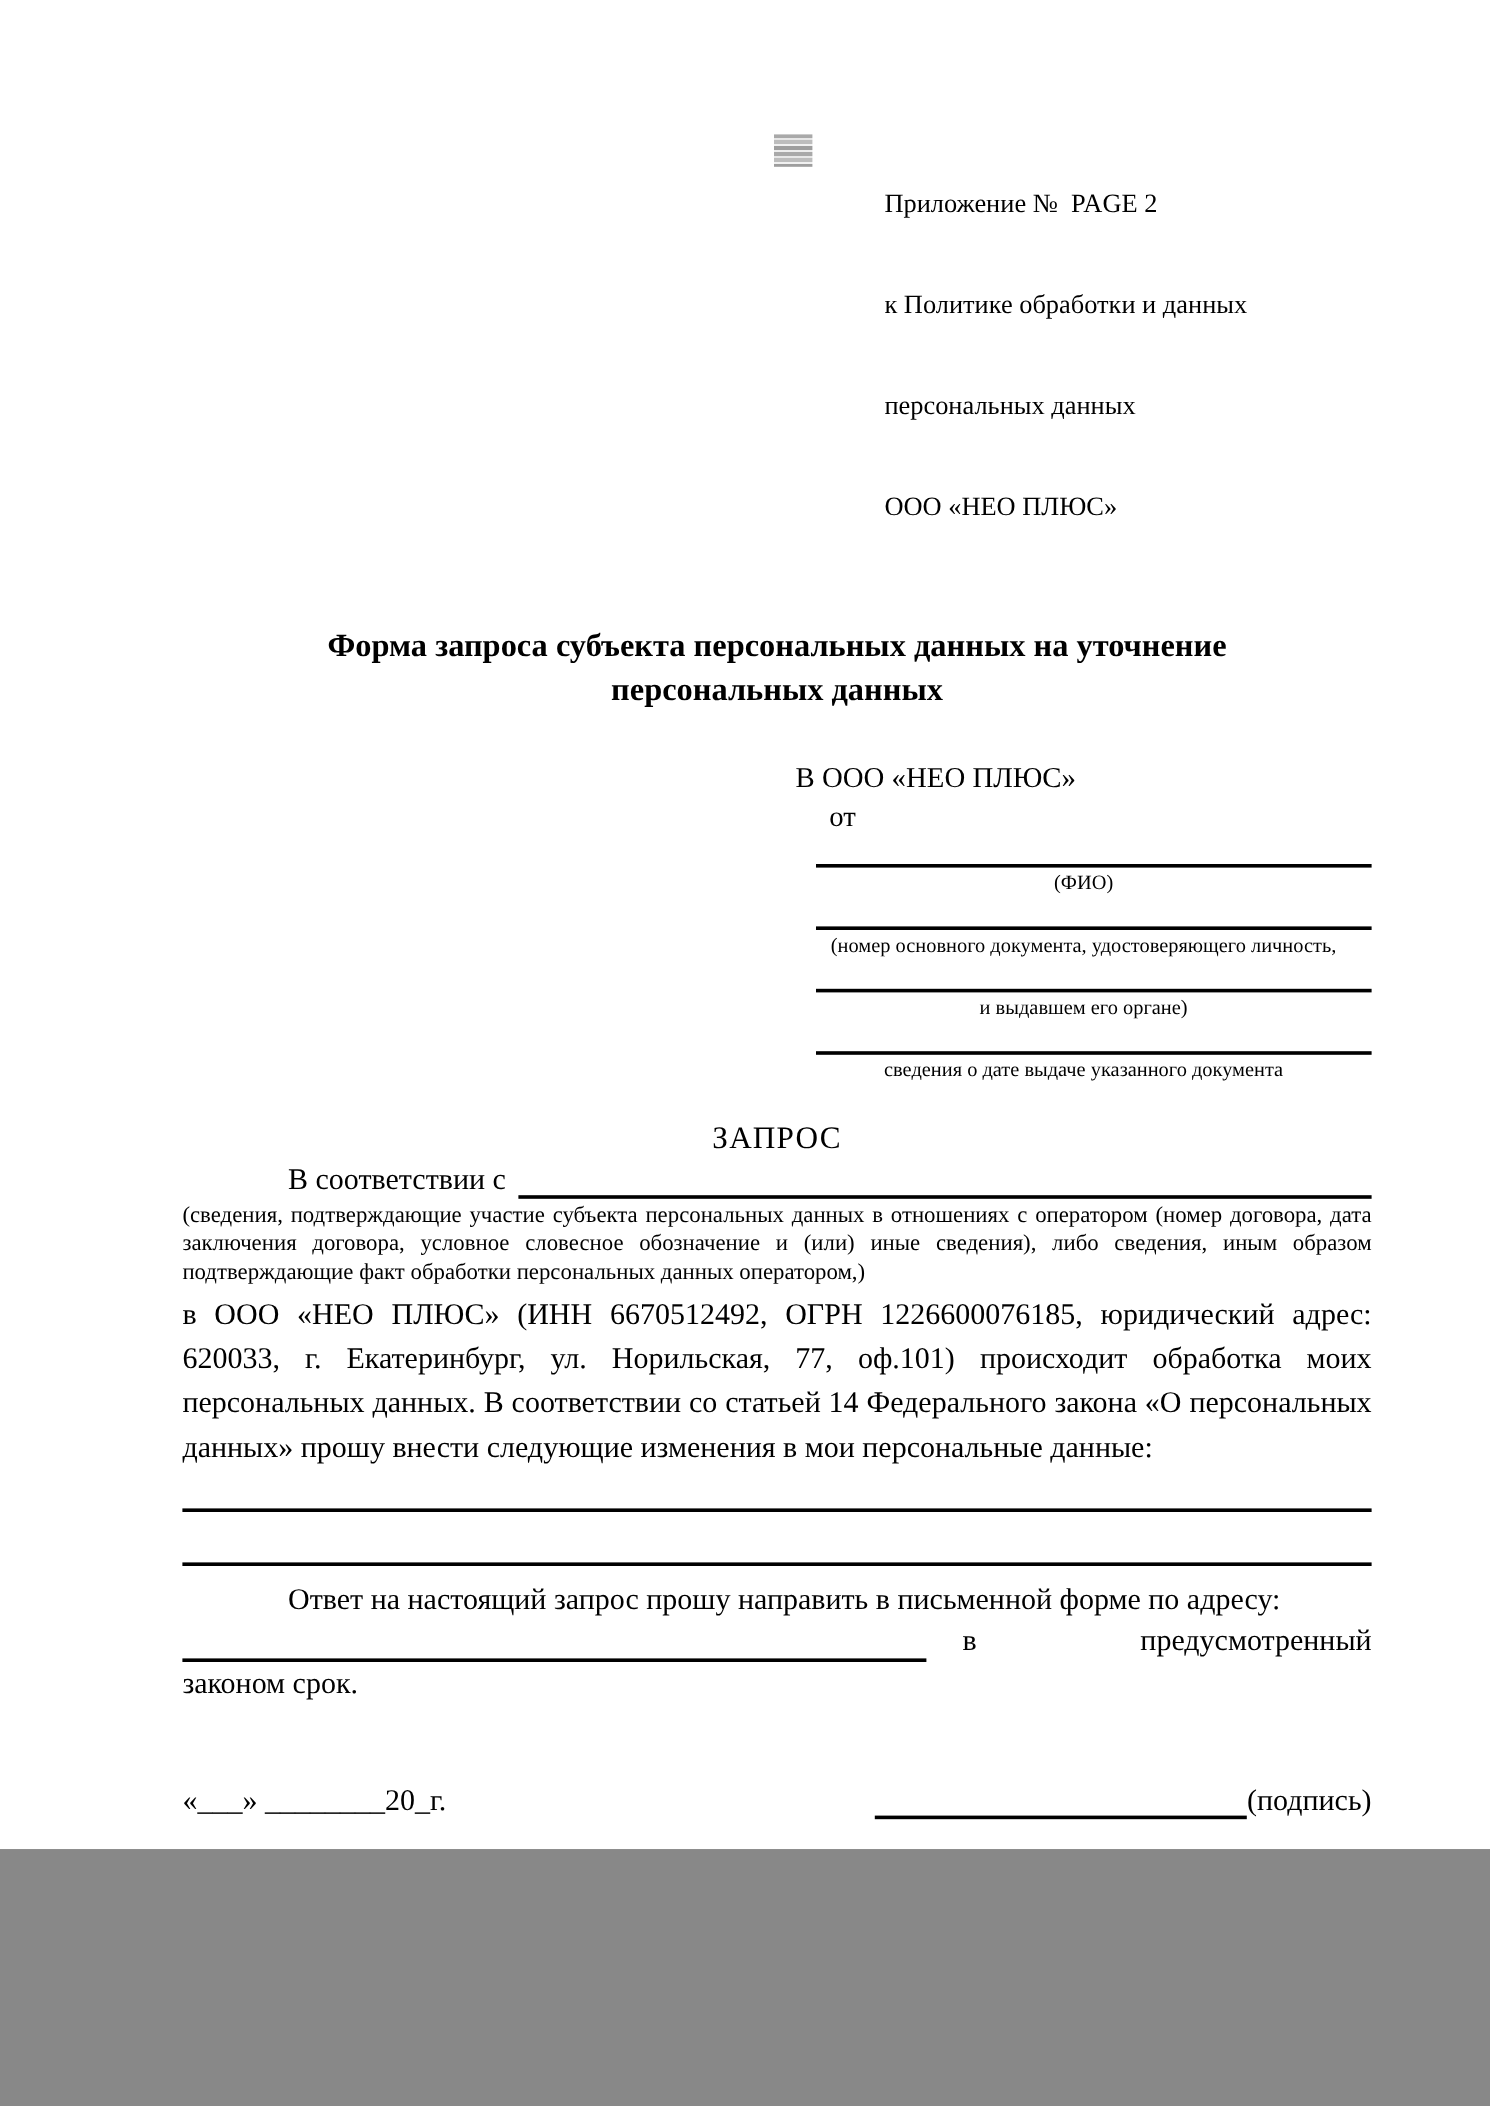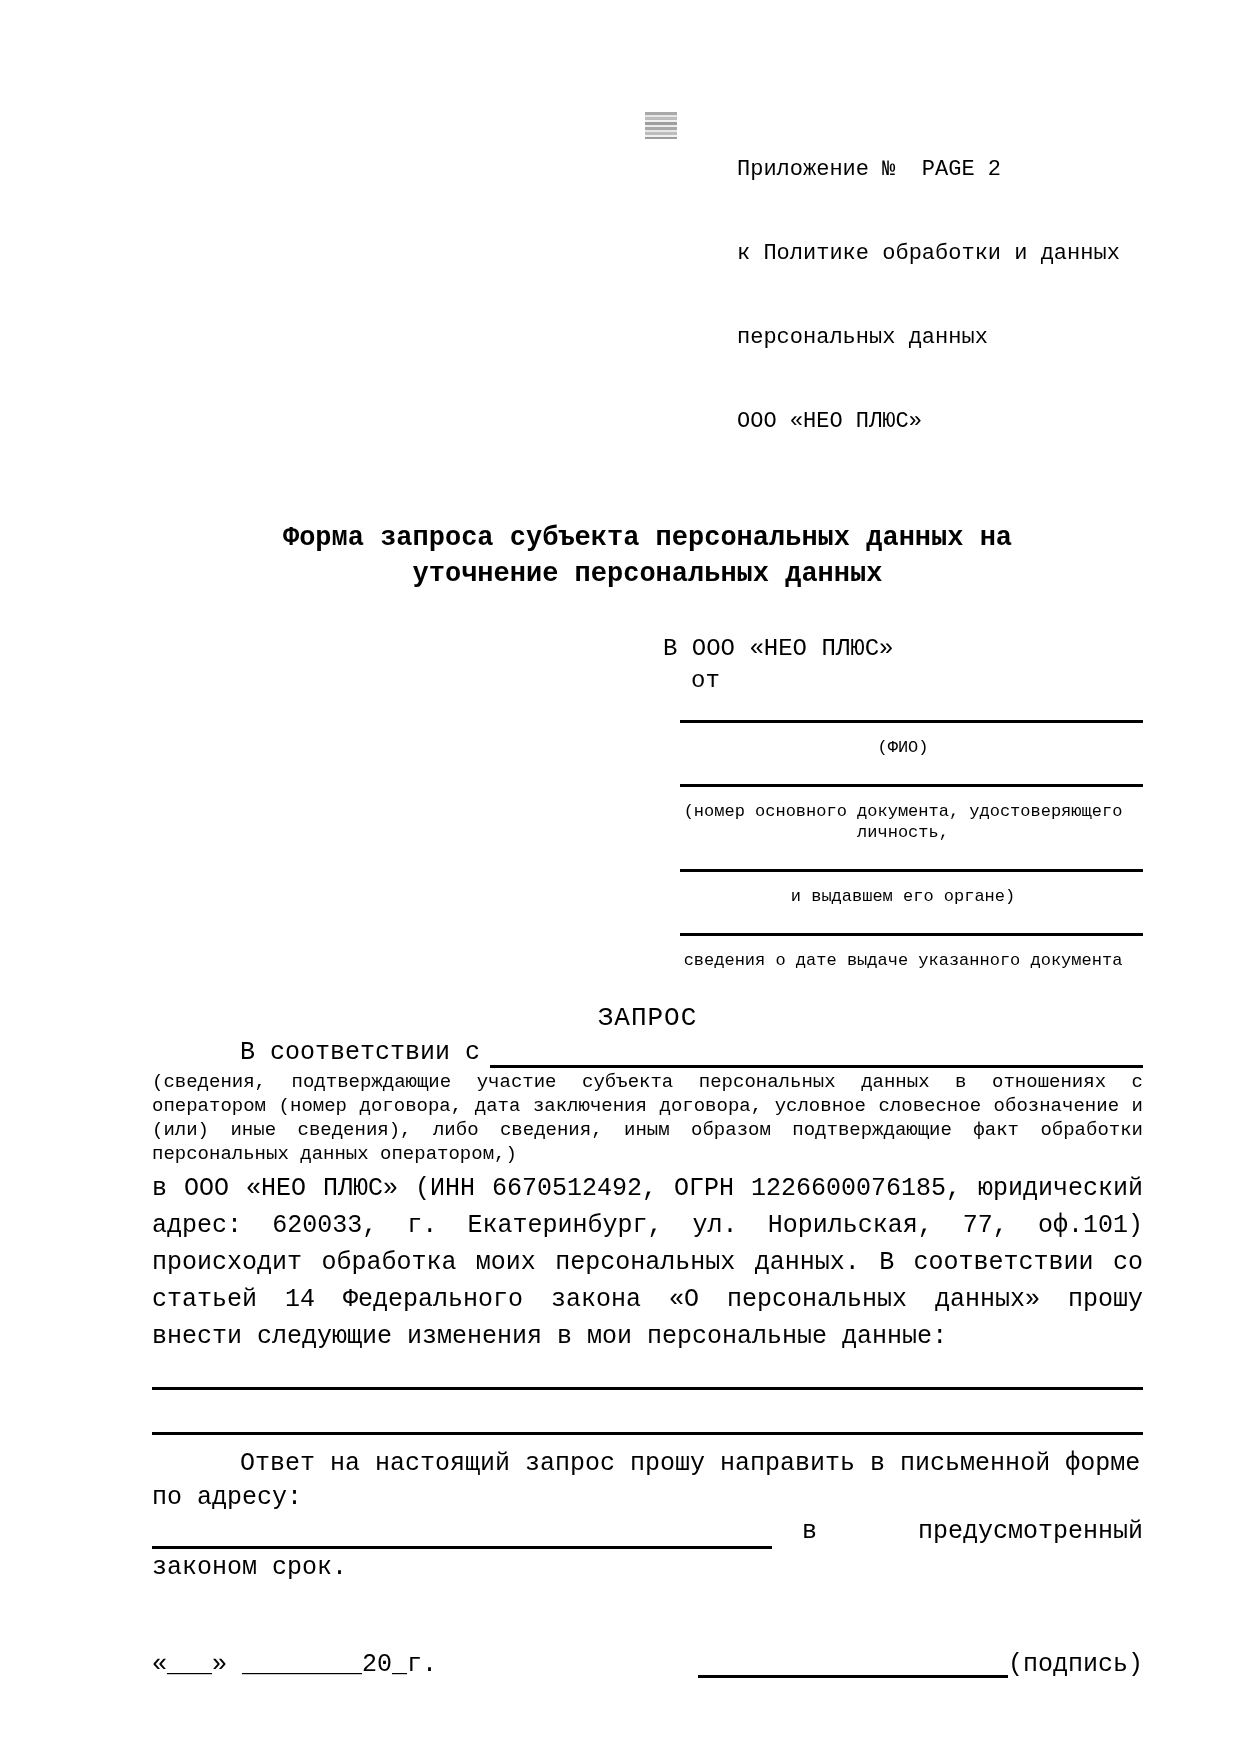--- a/index.html
+++ b/index.html
@@ -1,22 +1,22 @@
 <!DOCTYPE html>
 <html lang="ru"><head>
 <meta charset="utf-8">
 <style>
   html,body{margin:0;padding:0;background:#888;}
   .page{
     position:relative;
-    width:1242px;height:1755px;
+    width:1242px;height:1541px;
     margin:0 auto;
     background:#ffffff;
     color:#000;
-    font-family:Liberation Mono, monospace;
+    font-family:Liberation Serif, serif;
     box-sizing:border-box;
     padding:100px 99px 0 152px;
     overflow:hidden;
   }
   
   .header-row{display:flex;align-items:flex-start;}
   .doc-thumb{
     width:32px;height:27px;margin-left:493px;margin-top:12px;flex:0 0 auto;
     background:repeating-linear-gradient(180deg,
       #a9a9a9 0 3px,#e7e7e7 3px 5px,#bdbdbd 5px 8px,#f1f1f1 8px 10px,#9e9e9e 10px 13px,#ededed 13px 15px);
@@ -28,41 +28,41 @@
     font-size:27px;line-height:36px;font-weight:bold;text-align:center;
   }
   
   .addressee{margin-top:42px;margin-left:511px;width:480px;font-size:24px;line-height:30px;}
   .addressee .to{white-space:pre-wrap;}
   .addressee .from{margin-left:28px;margin-top:2px;}
   .afield{margin-top:0;}
   .aline{height:0;border-top:3px solid #000;margin-left:17px;}
   .aline.first{margin-top:24px;}
   .aline.rest{margin-top:26px;}
-  .acaption{font-size:17px;line-height:21px;text-align:center;margin-top:14px;}
+  .acaption{font-size:17px;line-height:21px;text-align:center;margin-top:2px;}
   
   .request-heading{margin-top:32px;text-align:center;font-size:26px;letter-spacing:1px;}
   .intro-row{display:flex;align-items:flex-end;margin-top:4px;font-size:25px;line-height:31px;}
   .intro-label{margin-left:88px;white-space:nowrap;padding-right:10px;}
   .intro-fill{flex:1 1 auto;border-bottom:3px solid #000;height:26px;}
   .intro-note{font-size:19px;line-height:24px;text-align:justify;margin-top:2px;}
   .body-par{font-size:25px;line-height:37px;text-align:justify;margin-top:4px;}
   .blank-line{height:0;border-top:3px solid #000;}
   .blank-line.b1{margin-top:32px;}
   .blank-line.b2{margin-top:42px;}
   
   .resp-par{font-size:25px;line-height:34px;margin-top:12px;}
   .resp-first{text-indent:88px;}
   .resp-row{display:flex;align-items:flex-end;font-size:25px;line-height:34px;}
   .resp-fill{width:620px;border-bottom:3px solid #000;height:26px;flex:0 0 auto;}
   .resp-tail{flex:1 1 auto;display:flex;justify-content:space-between;padding-left:30px;}
   .resp-last{font-size:25px;line-height:34px;margin-top:2px;}
   
   .footer-row{display:flex;justify-content:space-between;align-items:flex-end;margin-top:64px;font-size:25px;line-height:32px;}
-  .sig-group{display:flex;align-items:flex-start;}
+  .sig-group{display:flex;align-items:center;}
   .sig-line{width:310px;border-bottom:3px solid #000;height:26px;}
   .sig-caption{white-space:nowrap;}
 </style>
 </head>
 <body>
 
 <div class="page">
 
   <div class="header-row">
     <div class="doc-thumb"></div>

